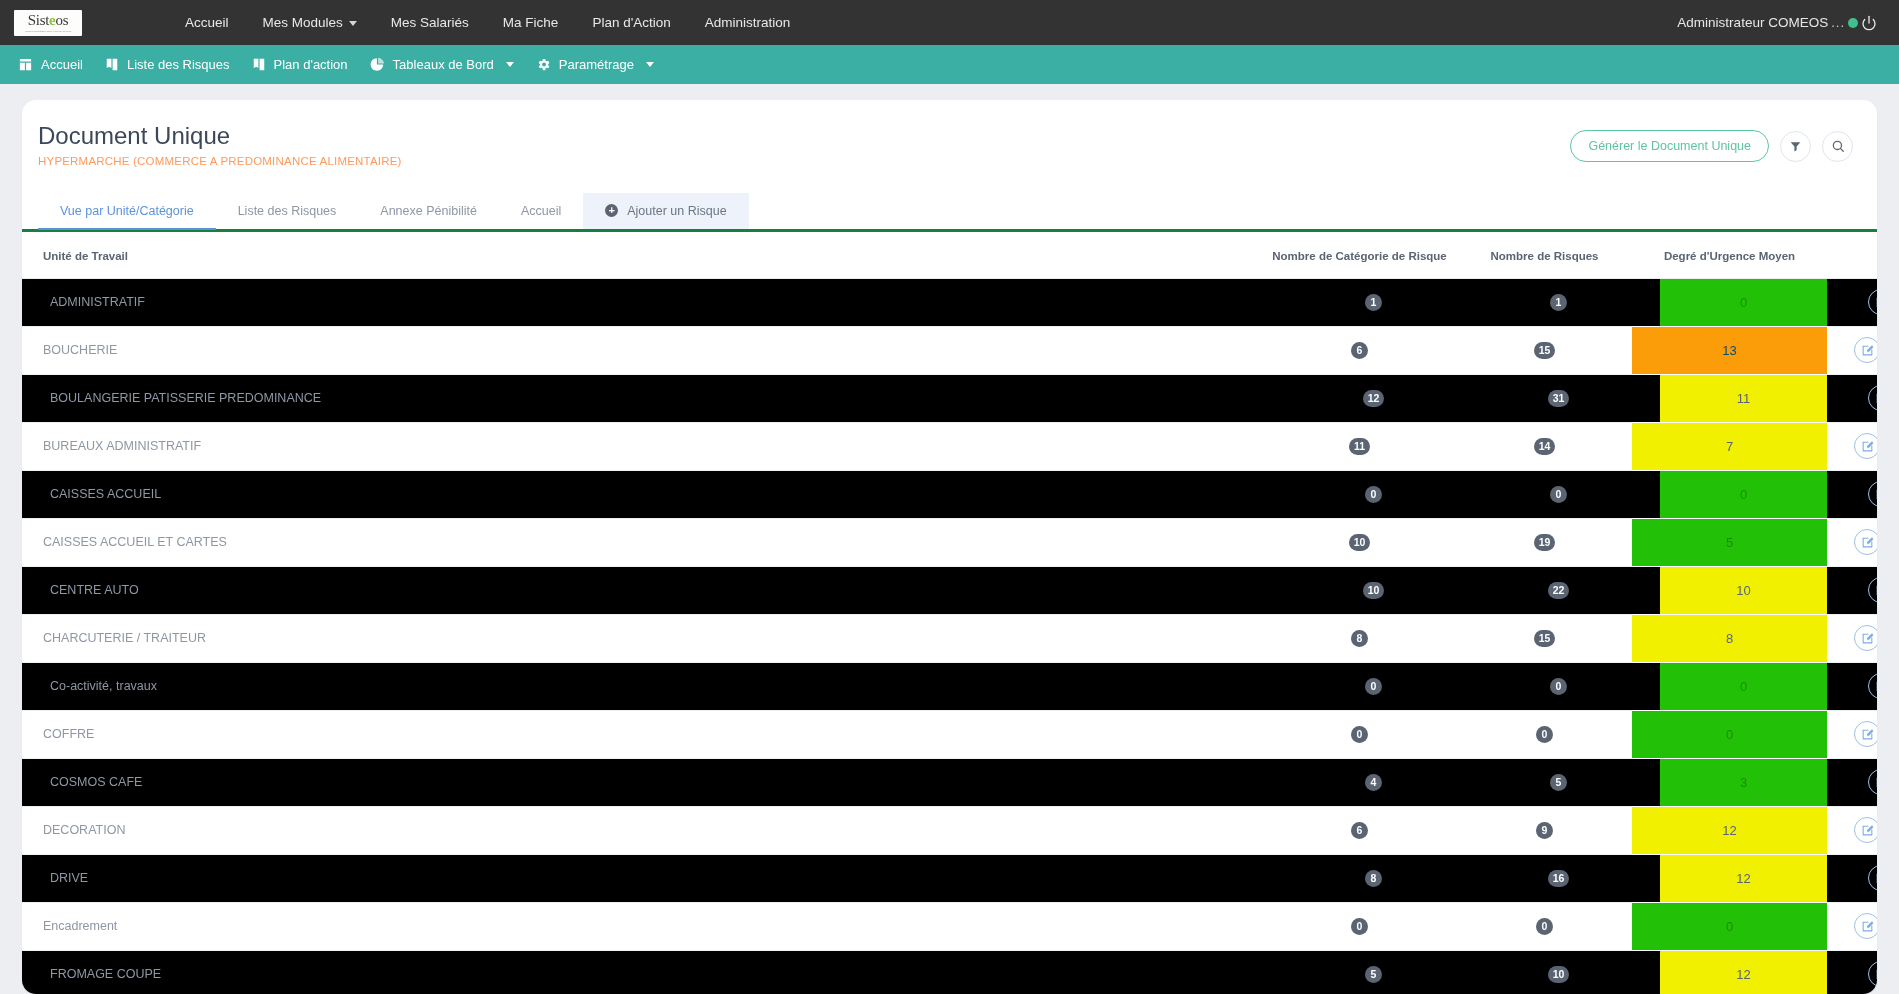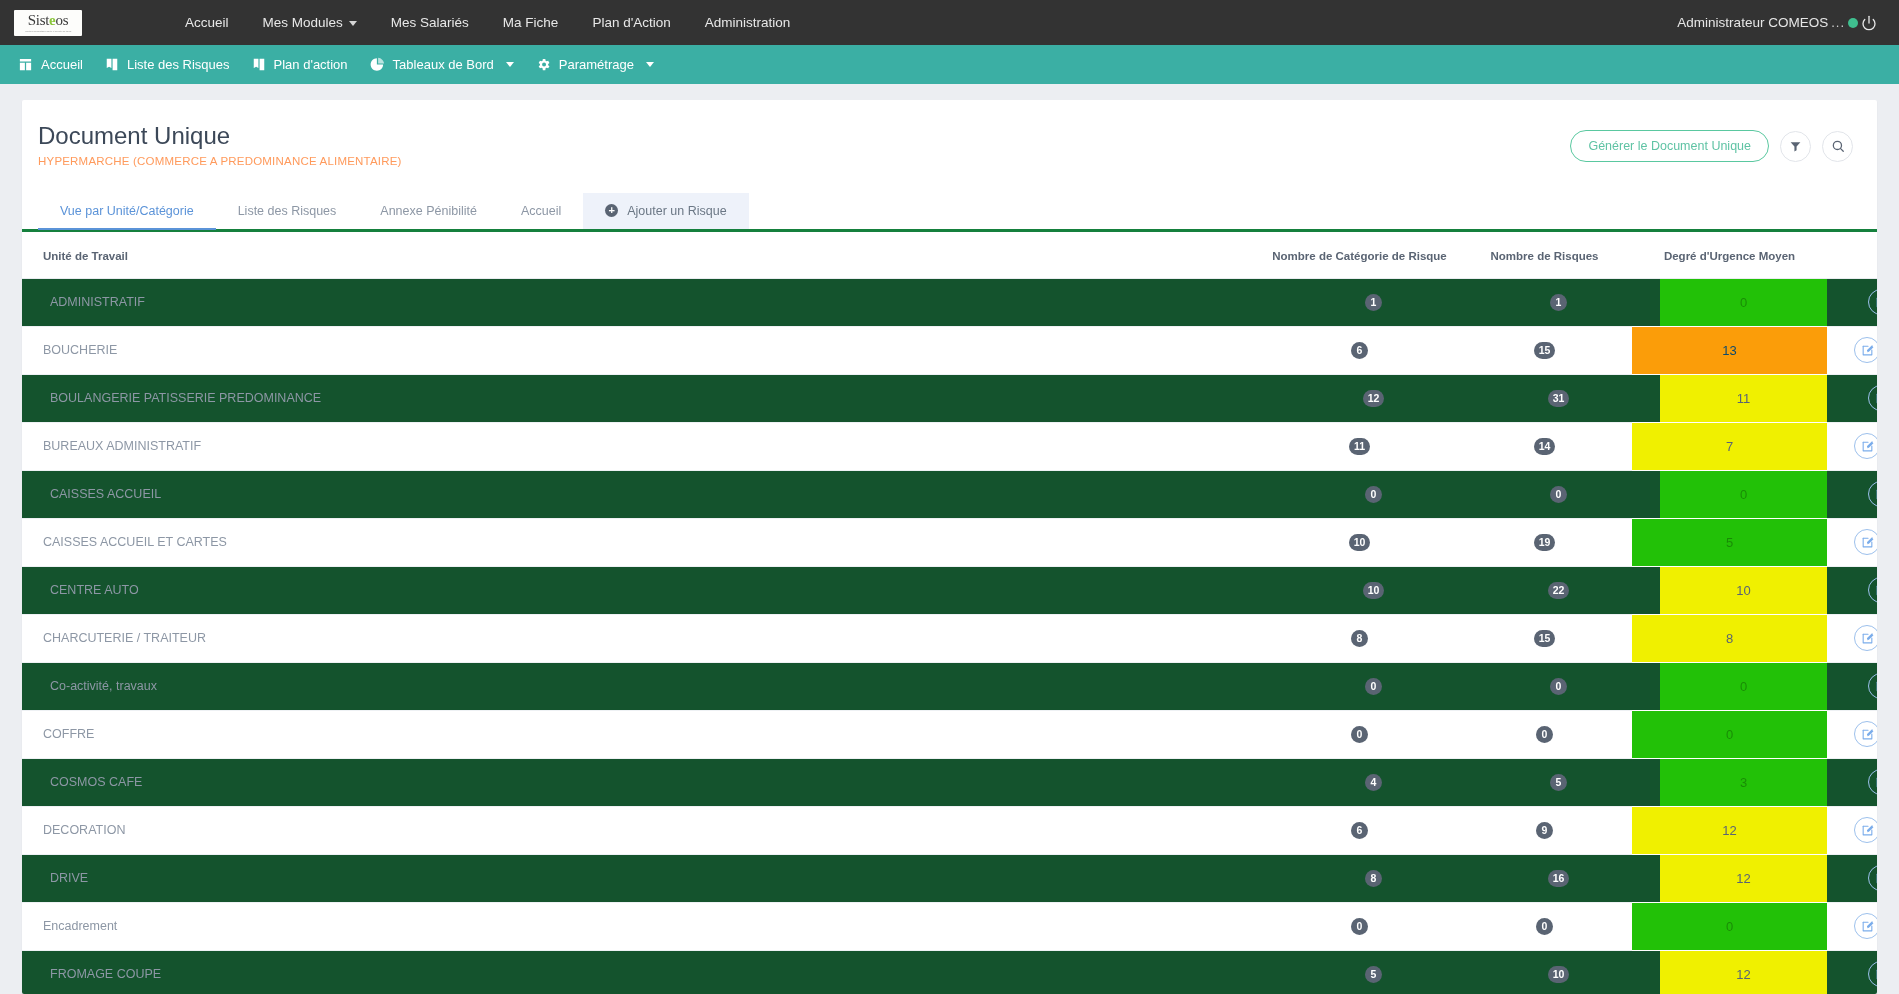--- a/index.html
+++ b/index.html
@@ -112,21 +112,21 @@
   }
 
   
   .page {
     padding: 16px 22px 0 22px;
     height: calc(994px - 45px - 39px);
   }
   .panel {
     background: #ffffff;
     height: 100%;
-    border-radius: 2px;
+    border-radius: 14px;
     box-shadow: 0 1px 2px rgba(0,0,0,0.06);
     overflow: hidden;
     position: relative;
   }
   .panel-head {
     display: flex;
     align-items: flex-start;
     padding: 22px 24px 0 16px;
   }
   .titleblock { flex: 1; }
@@ -227,21 +227,21 @@
   th.unit { text-align: left; padding-left: 21px; }
   td {
     padding: 0;
     height: 48px;
     font-size: 12.5px;
     color: #8d97a5;
     border-bottom: 1px solid #eef1f4;
     text-align: center;
   }
   td.unit { text-align: left; padding-left: 21px; }
-  tr.odd td { background: #14532d; padding-left: 28px; }
+  tr.odd td { background: #000000; padding-left: 28px; }
   tr.even td { background: #ffffff; }
   .pill {
     display: inline-block;
     min-width: 17px;
     height: 17px;
     line-height: 17px;
     padding: 0 5px;
     border-radius: 9px;
     background: #5a6473;
     color: #ffffff;

